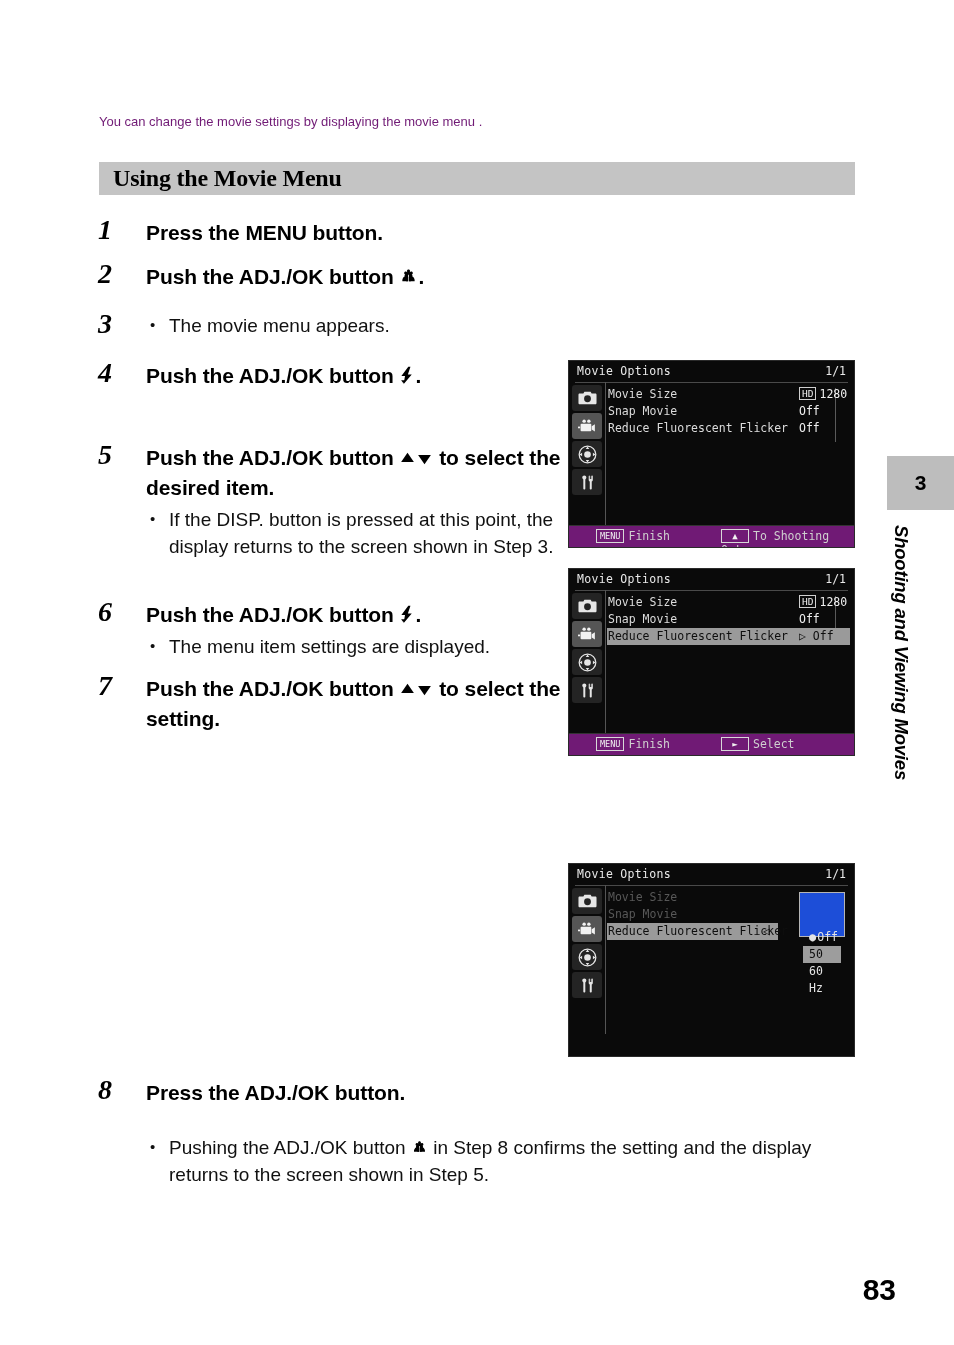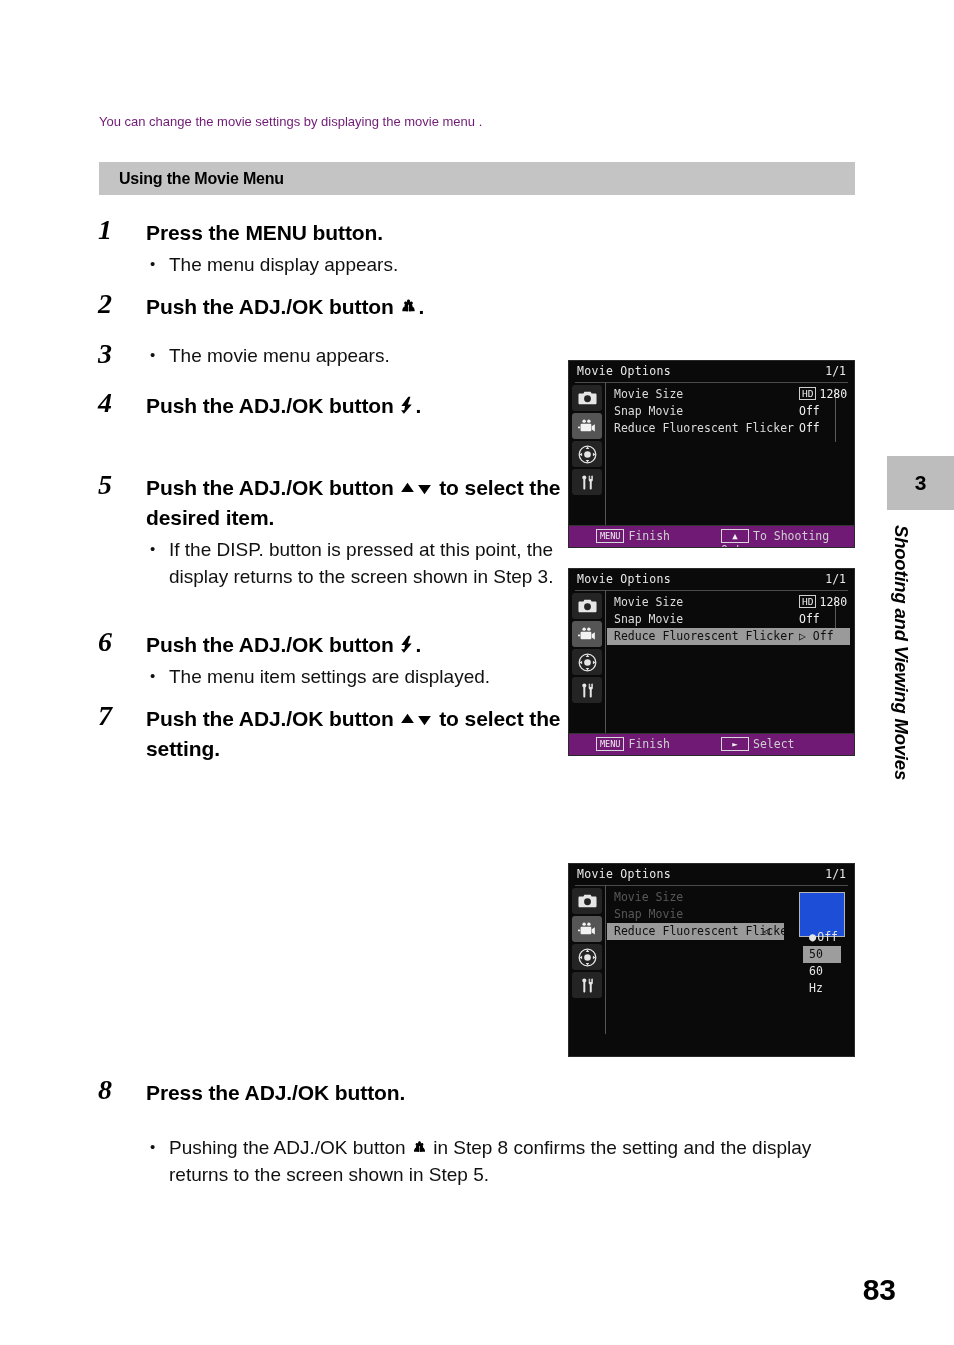--- a/index.html
+++ b/index.html
@@ -57,24 +57,25 @@
     position: absolute;
     left: 99px;
     top: 162px;
     width: 756px;
     height: 33px;
     background: #c4c4c4;
     display: flex;
     align-items: center;
   }
   .subsection-bar-title {
-    font-size: 16px;
+    font-size: 24px;
     font-weight: bold;
-    padding-left: 20px;
+    padding-left: 14px;
     letter-spacing: -0.2px;
+    font-family: Liberation Serif, serif;
   }
 
   
   .steps {
     position: absolute;
     left: 98px;
     top: 218px;
     width: 470px;
   }
   .step {
@@ -216,21 +217,21 @@
     position: absolute;
     left: 38px;
     right: 4px;
     top: 4px;
   }
   .mrow {
     position: relative;
     height: 17px;
     line-height: 17px;
     font-size: 11.5px;
-    padding-left: 7px;
+    padding-left: 1px;
     white-space: nowrap;
   }
   .mrow .lbl { color: #dcdcdc; }
   .mrow .val {
     position: absolute;
     left: 192px;
     top: 0;
     color: #f0f0f0;
   }
   .mrow.dim .lbl, .mrow.dim .val { color: #585858; }
@@ -371,23 +372,20 @@
     <div class="subsection-bar-title">Using the  Movie Menu</div>
   </div>
 
   <div class="steps">
 
     <div class="step s1">
       <div class="step-num">1</div>
       <div class="step-title">
         <span>Press the MENU button.</span>
       </div>
-      <ul class="bullets">
-        <li>The menu display appears.</li>
-      </ul>
     </div>
 
     <div class="step s2">
       <div class="step-num">2</div>
       <div class="step-title">
         <span>Push the ADJ./OK button </span><svg class="ic" width="19" height="19" viewBox="0 0 24 24">
             <path d="M12 3.2c-1.1 0-2 .9-2 2 0 .5.2.9.5 1.3-.5-.5-1.2-.8-2-.8-1.1 0-2 .9-2 2 0 .9.6 1.7 1.5 1.9-.6.2-1 .6-1 1.2 0 .3.1.6.3.8-1.9 1.2-3.1 3.2-3.1 5.6 0 .3 0 .6.1.9h7.2V9.9h1v8.2h7.2c0-.3.1-.6.1-.9 0-2.4-1.2-4.4-3.1-5.6.2-.2.3-.5.3-.8 0-.6-.4-1-1-1.2.9-.2 1.5-1 1.5-1.9 0-1.1-.9-2-2-2-.8 0-1.5.3-2 .8.3-.4.5-.8.5-1.3 0-1.1-.9-2-2-2z"></path>
             <path d="M11.5 12.5c-1.6 1-2.6 2.9-2.6 5.6h2.6v-5.6zM12.5 12.5v5.6h2.6c0-2.7-1-4.6-2.6-5.6z"></path>
           </svg><span>.</span>
       </div>

